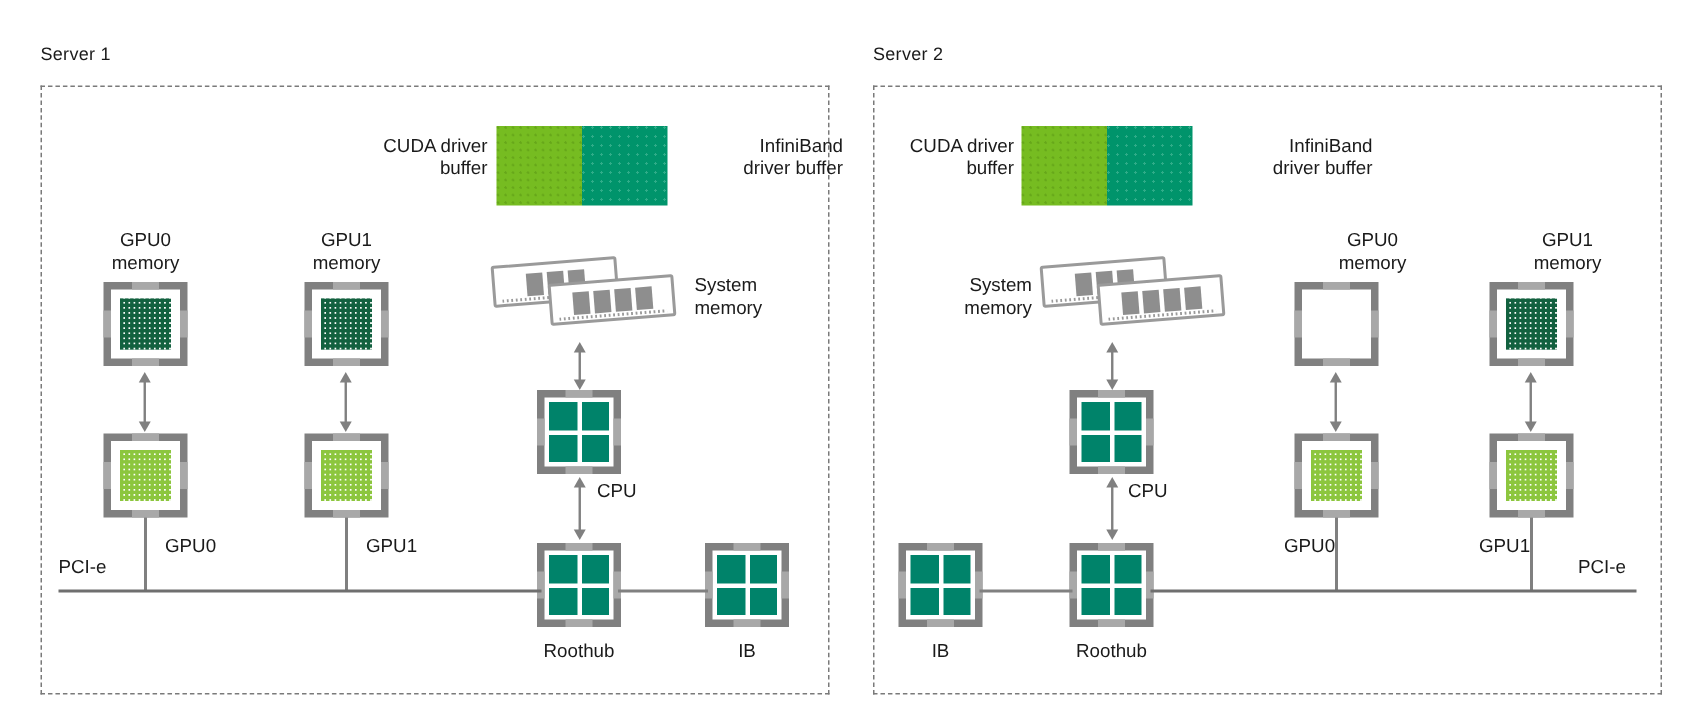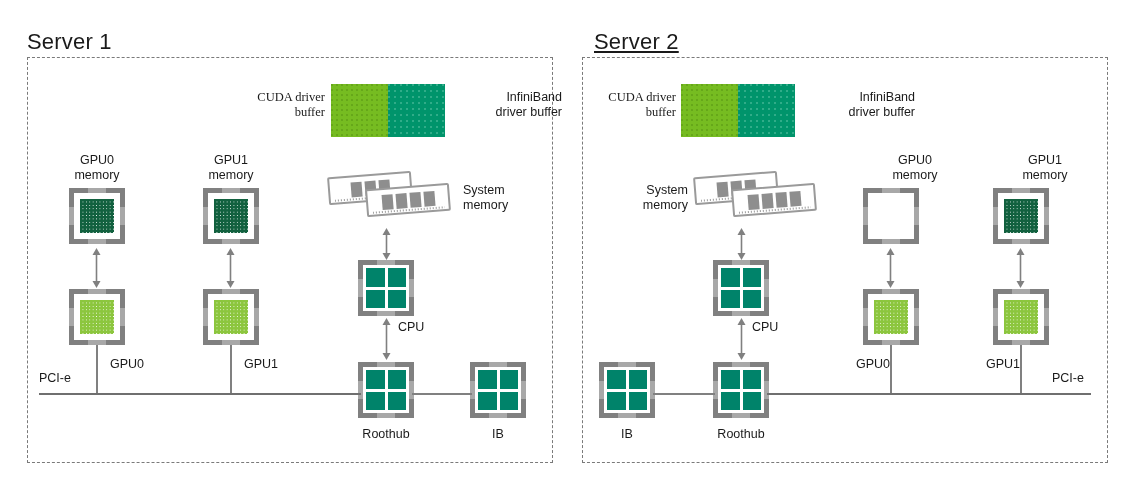--- a/index.html
+++ b/index.html
@@ -18,21 +18,21 @@
   .canvas {
     position: absolute;
     left: 0; top: 0;
     width: 1130px;
     height: 480px;
   }
 
   
   .server-title {
     position: absolute;
-    font-size: 22px;
+    font-size: 12px;
     font-weight: 400;
     color: #1a1a1a;
     letter-spacing: 0.2px;
     white-space: nowrap;
   }
 
   
   .server-box {
     position: absolute;
     border: 1px dashed #7a7a7a;
@@ -62,21 +62,21 @@
       radial-gradient(circle at 1px 1px, rgba(160,230,205,.30) 0.8px, transparent 0.9px);
     background-size: 6px 6px;
   }
   .buffer-label {
     position: absolute;
     font-size: 12.5px;
     line-height: 15px;
     color: #1a1a1a;
     white-space: pre-line;
   }
-  .buffer-label.right-align { text-align: right; font-family: Liberation Serif, serif; }
+  .buffer-label.right-align { text-align: right; }
   .buffer-label.left-align  { text-align: right; }
 
   
   .chip {
     position: absolute;
     width: 56px;
     height: 56px;
     box-sizing: border-box;
   }
   .chip .pkg {
@@ -354,21 +354,21 @@
         <span></span>
         <span></span>
     </div>
   </div>
   <div class="label center" style="left:458px; top:427px; width:80px;">IB</div>
 
   <div class="label" style="left:39px; top:371px;">PCI-e</div>
   <div class="busline" style="left:39px; top:393px; width:322px;"></div>
   <div class="hline" style="left:412px; top:393px; width:60px;"></div>
 
-  <div class="server-title" style="left:594px; top:29px;text-decoration:underline;">Server 2</div>
+  <div class="server-title" style="left:582px; top:29px;">Server 2</div>
 
   <div class="server-box" style="left:582px; top:57px; width:526px; height:406px;"></div>
 
   <div class="buffer-pair" style="left:681px; top:84px;">
     <div class="buffer-block buffer-cuda"></div>
     <div class="buffer-block buffer-ib"></div>
   </div>
   <div class="buffer-label right-align" style="left:566px; top:90px; width:110px;">CUDA driver
 buffer</div>
   <div class="buffer-label left-align" style="left:800px; top:90px; width:115px;">InfiniBand

